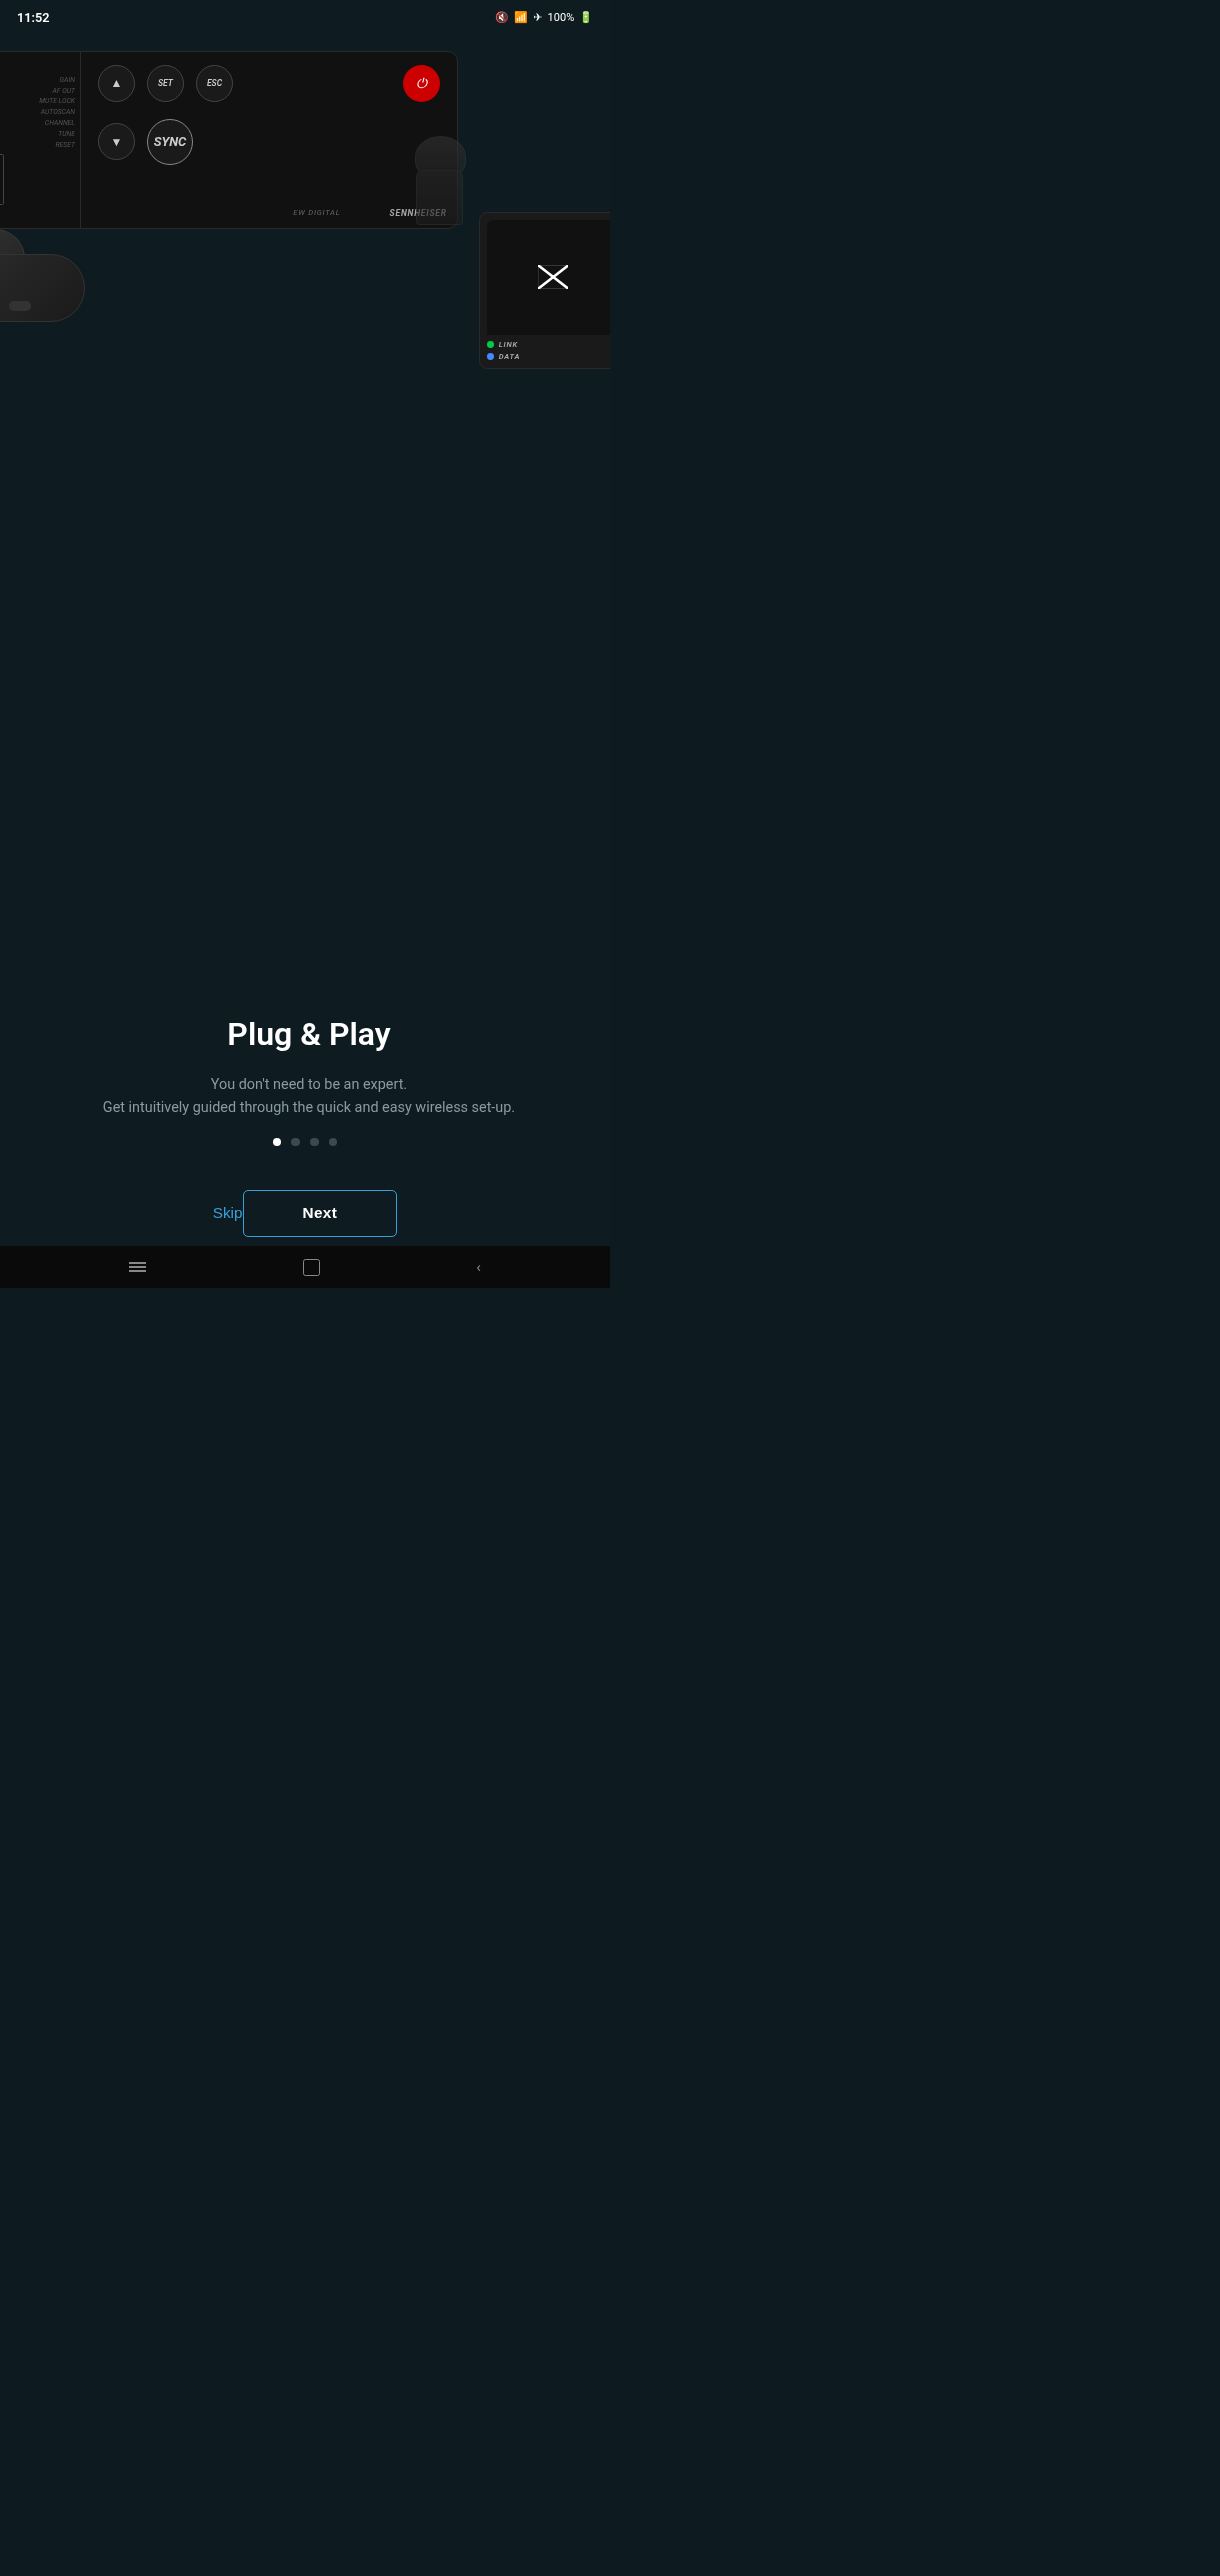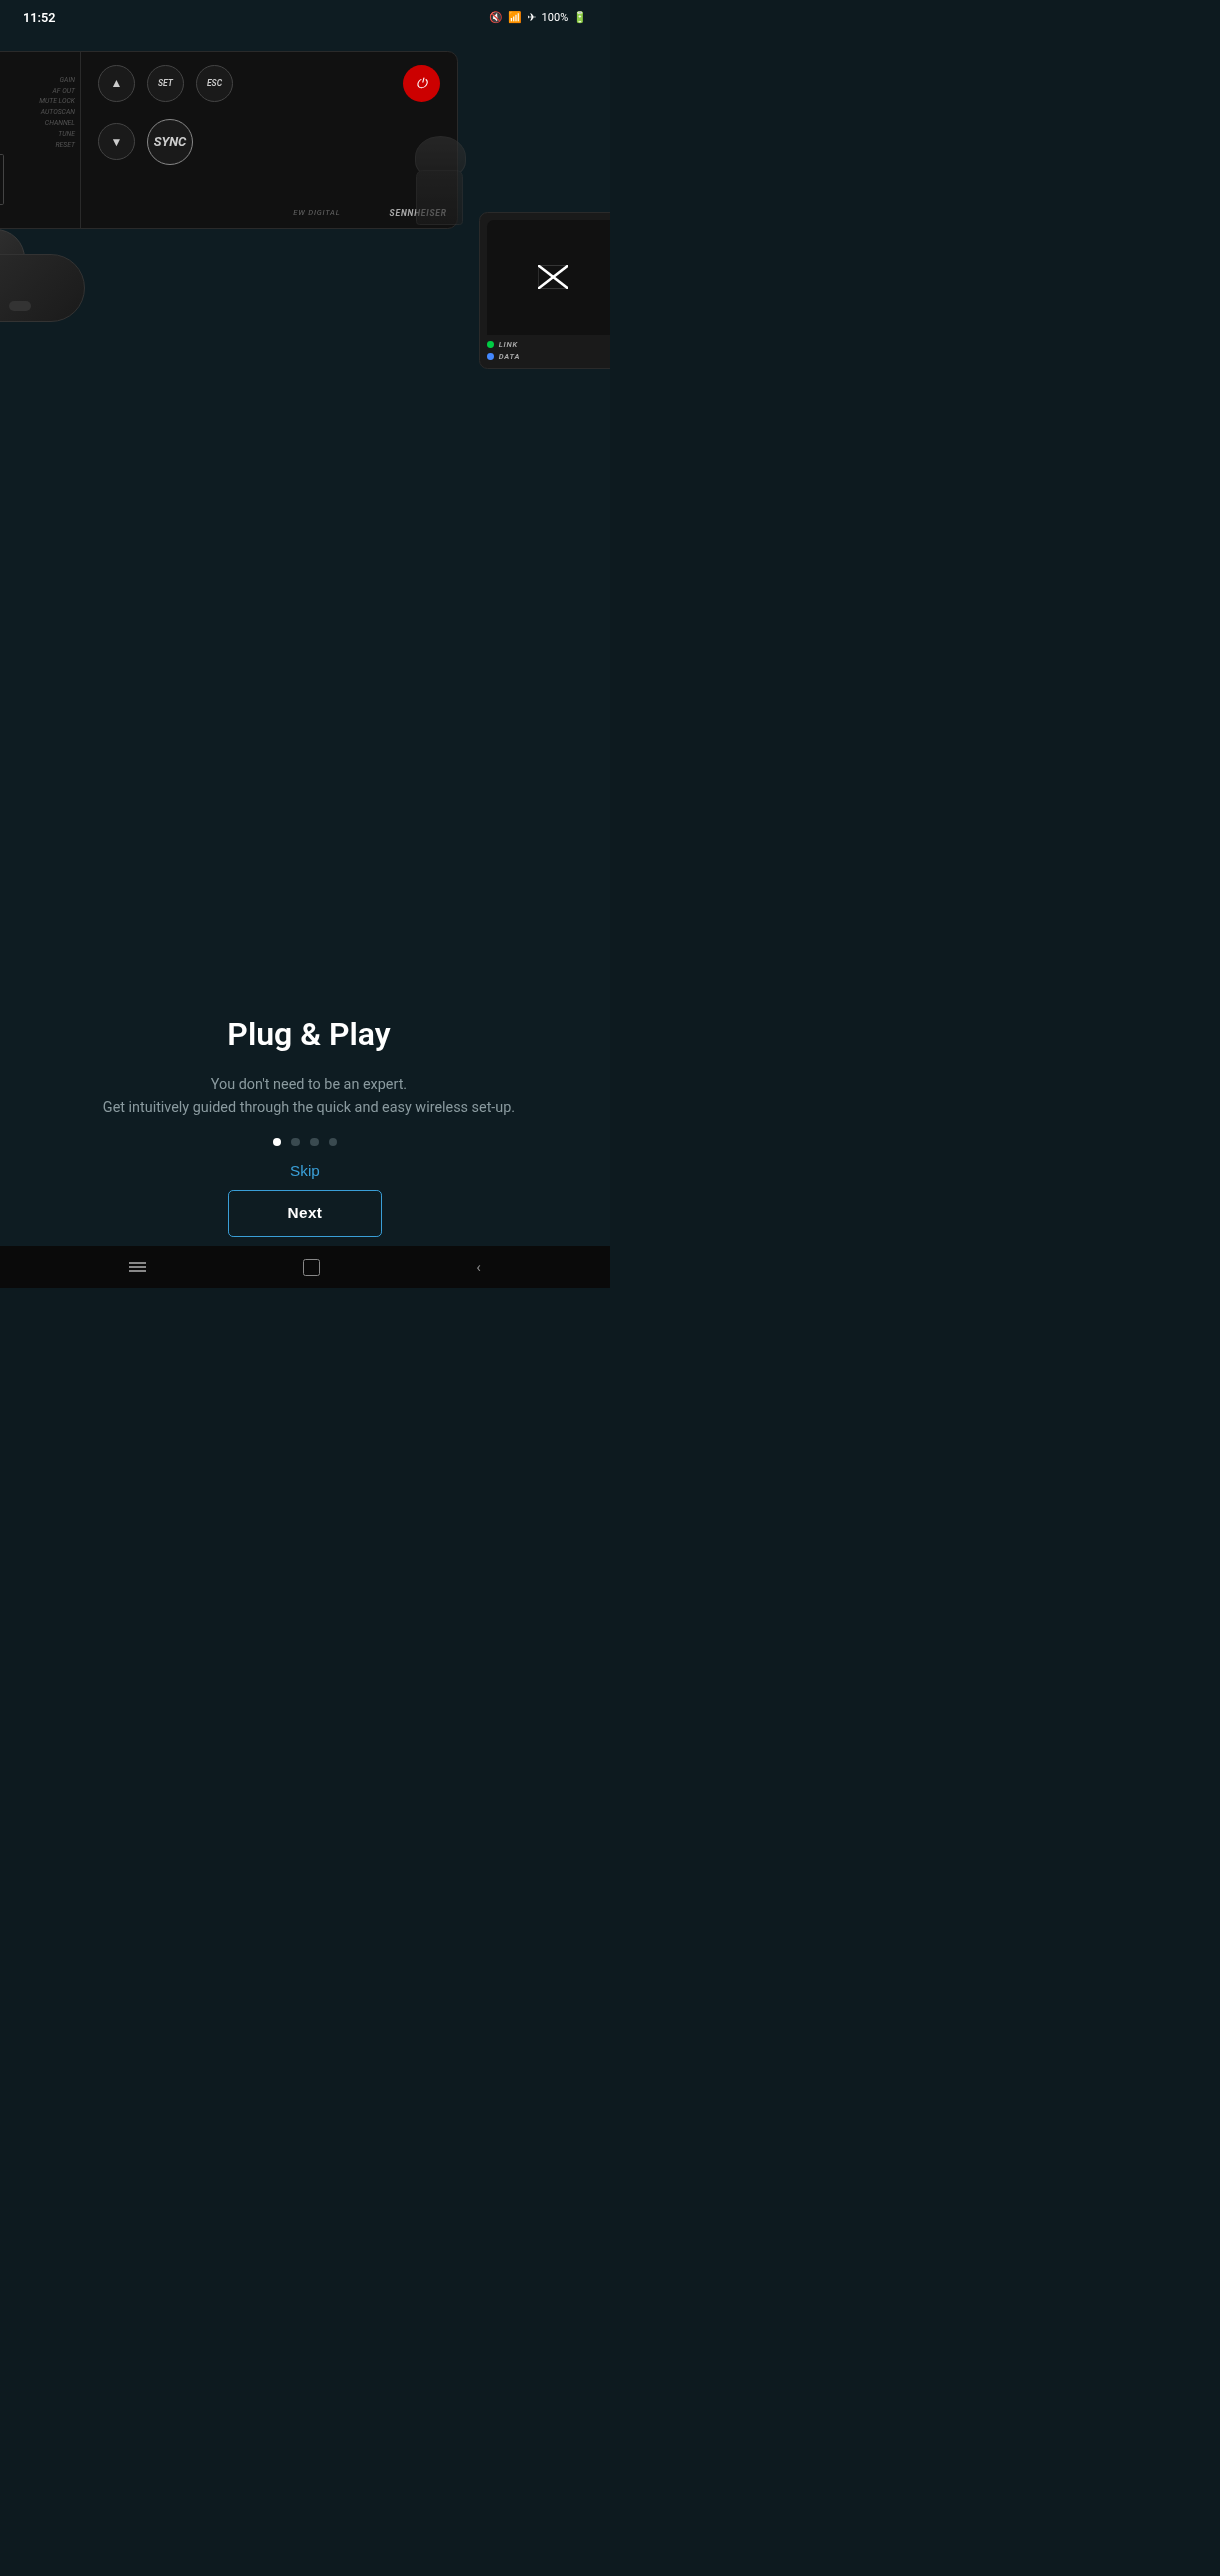--- a/index.html
+++ b/index.html
@@ -21,21 +21,21 @@
     
     .status-bar {
       position: absolute;
       top: 0;
       left: 0;
       right: 0;
       height: 34px;
       display: flex;
       align-items: center;
       justify-content: space-between;
-      padding: 0 23px;
+      padding: 0 17px;
       z-index: 100;
     }
 
     .status-time {
       color: white;
       font-size: 12.7px;
       font-weight: 600;
     }
 
     .status-icons {
@@ -394,23 +394,22 @@
     }
 
     
     .bottom-nav {
       position: absolute;
       bottom: 51px;
       left: 0;
       right: 0;
       display: flex;
       align-items: center;
-      justify-content: flex-end;
+      justify-content: center;
       padding: 0 34px;
-      flex-direction: column;
     }
 
     .skip-btn {
       color: #3a9fd8;
       font-size: 15.3px;
       font-weight: 500;
       background: none;
       border: none;
       cursor: pointer;
       padding: 10.2px 0;

